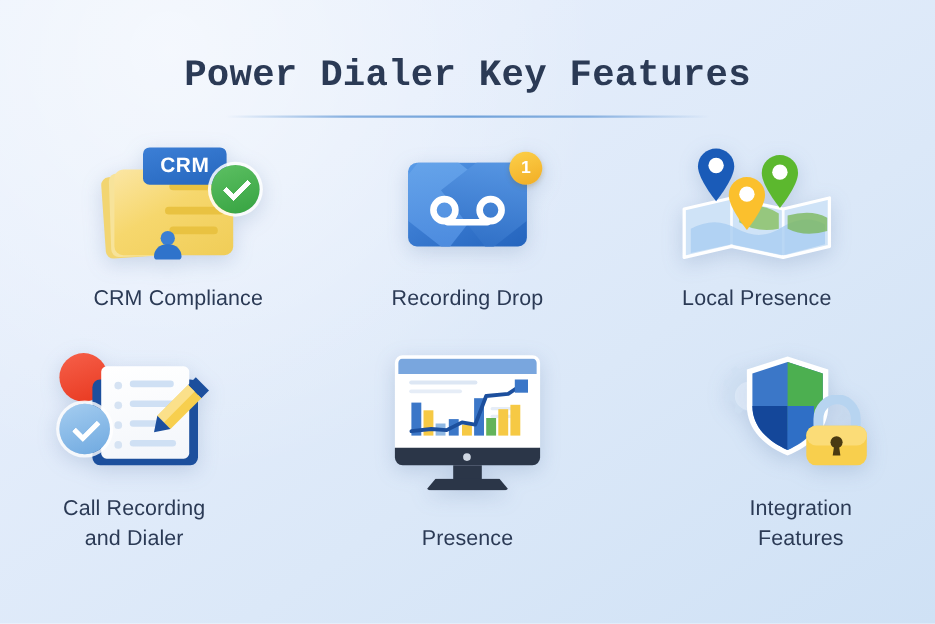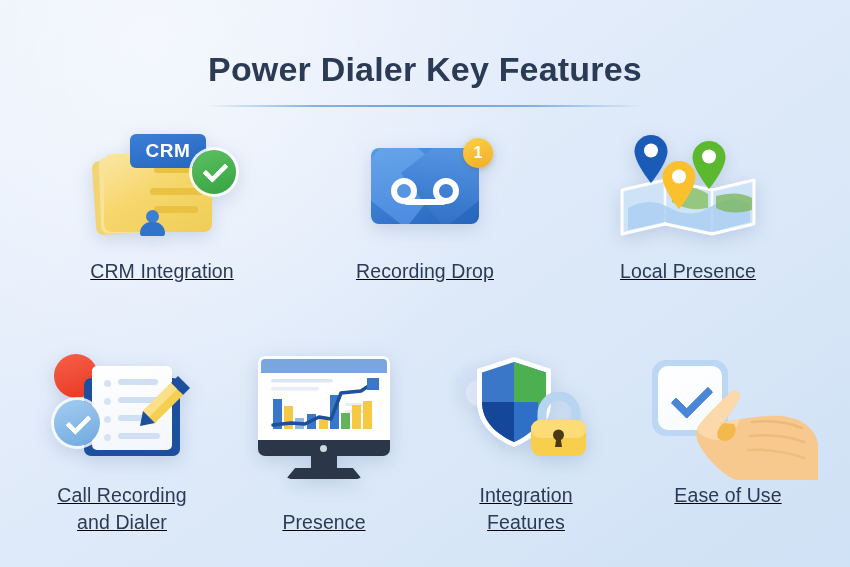--- a/index.html
+++ b/index.html
@@ -8,33 +8,33 @@
     font-family:"Liberation Sans", sans-serif;
     background:
       radial-gradient(circle at 18% 8%, rgba(255,255,255,.55) 0%, rgba(255,255,255,0) 45%),
       linear-gradient(145deg,#eaf1fc 0%, #e4edfb 30%, #dbe8f8 62%, #cfe1f5 100%);
   }
   .stage{position:relative;width:850px;height:567px;}
 
   
   .title{
     position:absolute;top:50px;left:0;width:850px;text-align:center;
-    font-size:34px;font-weight:bold;color:#2b3a55;letter-spacing:.2px;
+    font-size:34px;font-weight:bold;color:#2b3a55;letter-spacing:.2px;font-family:Liberation Mono, monospace;
   }
   .title-rule{
     position:absolute;top:105px;left:205px;width:440px;height:2px;
     background:linear-gradient(to right, rgba(140,180,225,0) 0%, rgba(118,165,219,.85) 25%, rgba(106,158,216,.95) 50%, rgba(118,165,219,.85) 75%, rgba(140,180,225,0) 100%);
     border-radius:2px;
   }
 
   
   .row{position:absolute;display:flex;}
   .row-top{top:126px;left:62px;width:726px;justify-content:space-between;}
-  .row-bottom{top:348px;left:22px;width:806px;justify-content:space-between;}
-  .cell{width:200px;display:flex;flex-direction:column;align-items:center;text-decoration:underline;}
+  .row-bottom{top:315px;left:22px;width:806px;justify-content:space-between;}
+  .cell{width:200px;display:flex;flex-direction:column;align-items:center;}
   .art{position:relative;width:160px;height:120px;}
   .label{
     margin-top:12px;text-align:center;color:#2b3a55;
     font-size:19.5px;line-height:27px;font-weight:500;letter-spacing:.1px;
   }
   .row-bottom .label{margin-top:14px;}
 
   .sh{filter:drop-shadow(0 5px 9px rgba(60,95,150,.20));}
 
   
@@ -126,21 +126,21 @@
           <div class="crm-l" style="left:46px;top:34px;width:54px;"></div>
           <div class="crm-l" style="left:50px;top:52px;width:44px;"></div>
           <div class="crm-av">
               <i></i>
               <b></b>
             </div>
         </div>
         <div class="crm-banner">CRM</div>
         <div class="chk-green"></div>
       </div>
-      <div class="label">CRM Integration</div>
+      <div class="label">CRM Compliance</div>
     </div>
 
     <div class="cell">
       <div class="art sh">
         <div class="env">
           <div class="env-flapL"></div>
           <div class="env-flapR"></div>
           <div class="vm">
             <i class="vl"></i>
               <i class="vr"></i>
@@ -277,33 +277,14 @@
             <path d="M32.5 45 h4 l1.5 10 h-7 z" fill="#4a3a12"></path>
           </svg>
         </div>
       </div>
       <div class="label">
         <span>Integration</span><br>
         <span>Features</span>
       </div>
     </div>
 
-    <div class="cell">
-      <div class="art">
-        <div class="cbox-outer"></div>
-        <div class="cbox"></div>
-        <div class="hand">
-          <svg width="130" height="112" viewBox="0 0 130 112">
-            <path d="M8 56 C18 44 30 32 38 25 C43 20 50 24 47 31 C43 39 36 48 31 55 C38 53 52 50 64 49 C72 48 86 47 96 49 C112 52 124 62 126 76 L126 112 L44 112 C30 106 16 92 8 78 C3 69 3 63 8 56 Z" fill="#f7c98f"></path>
-            <path d="M8 56 C18 44 30 32 38 25 C43 20 50 24 47 31 C43 39 36 48 31 55 C36 54 42 52 48 51 L40 70 C28 74 16 72 8 66 C4 62 4 60 8 56 Z" fill="#fbd9aa"></path>
-            <path d="M60 54 C78 52 96 54 110 60" fill="none" stroke="#e8b577" stroke-width="2.5" stroke-linecap="round" opacity=".8"></path>
-            <path d="M58 68 C76 66 96 68 112 74" fill="none" stroke="#e8b577" stroke-width="2.5" stroke-linecap="round" opacity=".7"></path>
-            <path d="M56 82 C74 81 96 84 112 90" fill="none" stroke="#e8b577" stroke-width="2.5" stroke-linecap="round" opacity=".6"></path>
-            <path d="M31 55 C26 60 24 66 26 70 C29 74 36 74 40 70 C44 66 45 60 42 56 Z" fill="#f4b94e"></path>
-          </svg>
-        </div>
-      </div>
-      <div class="label">
-        <span>Ease of Use</span>
-      </div>
-    </div>
   </div>
 </div>
 
 </body></html>

